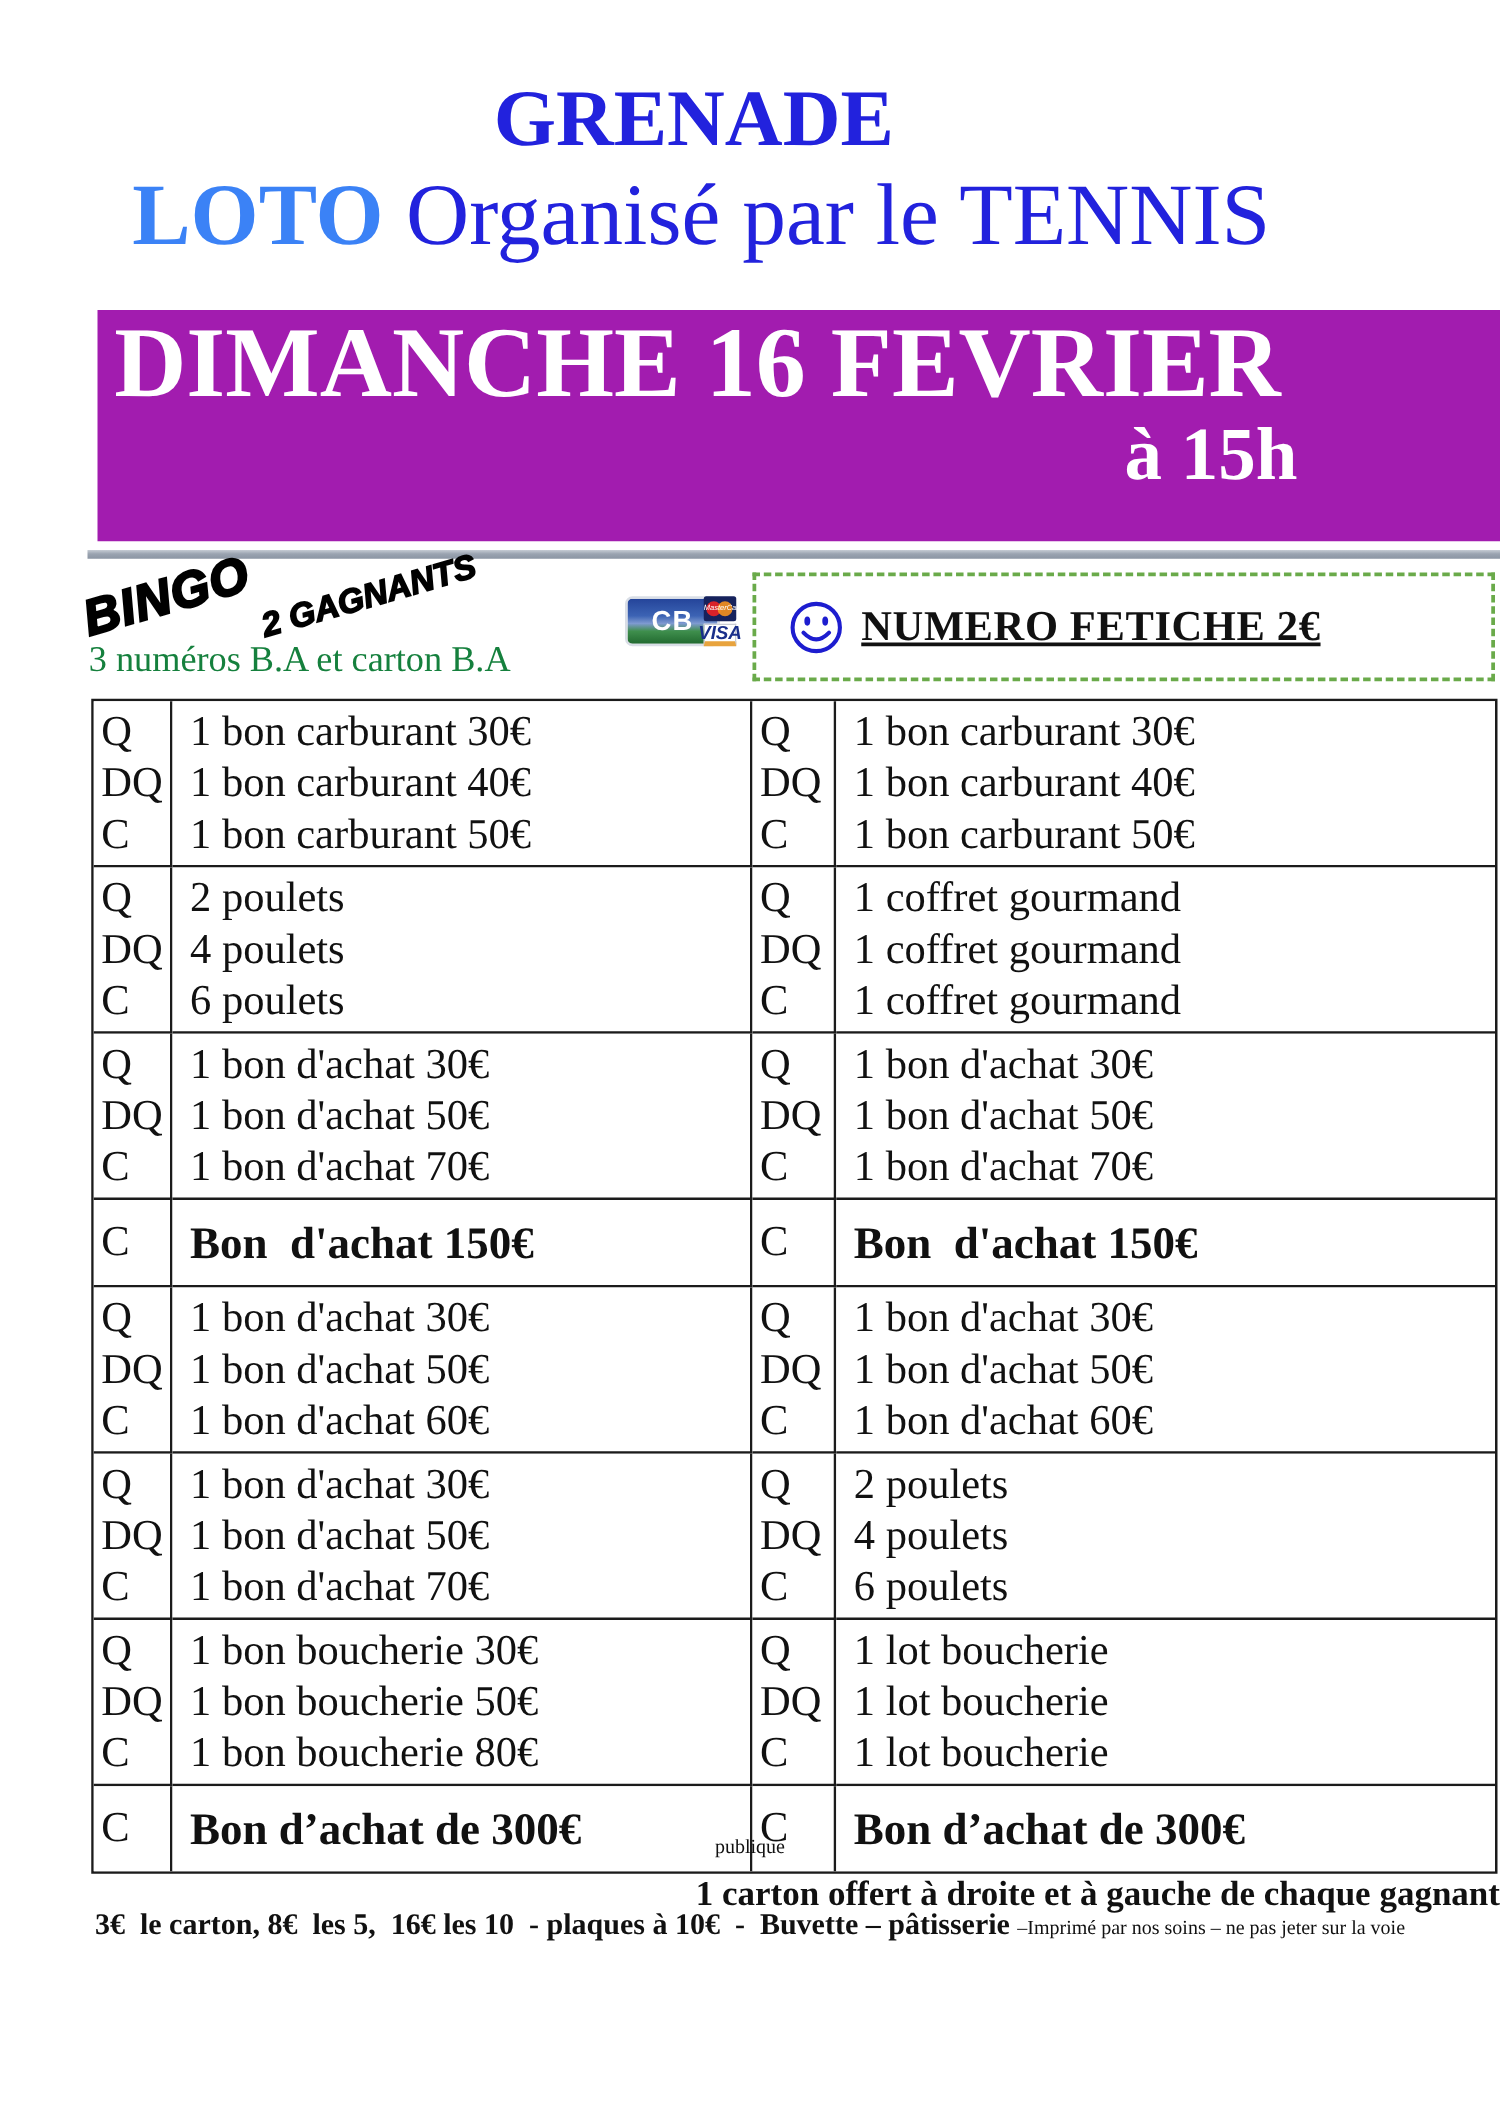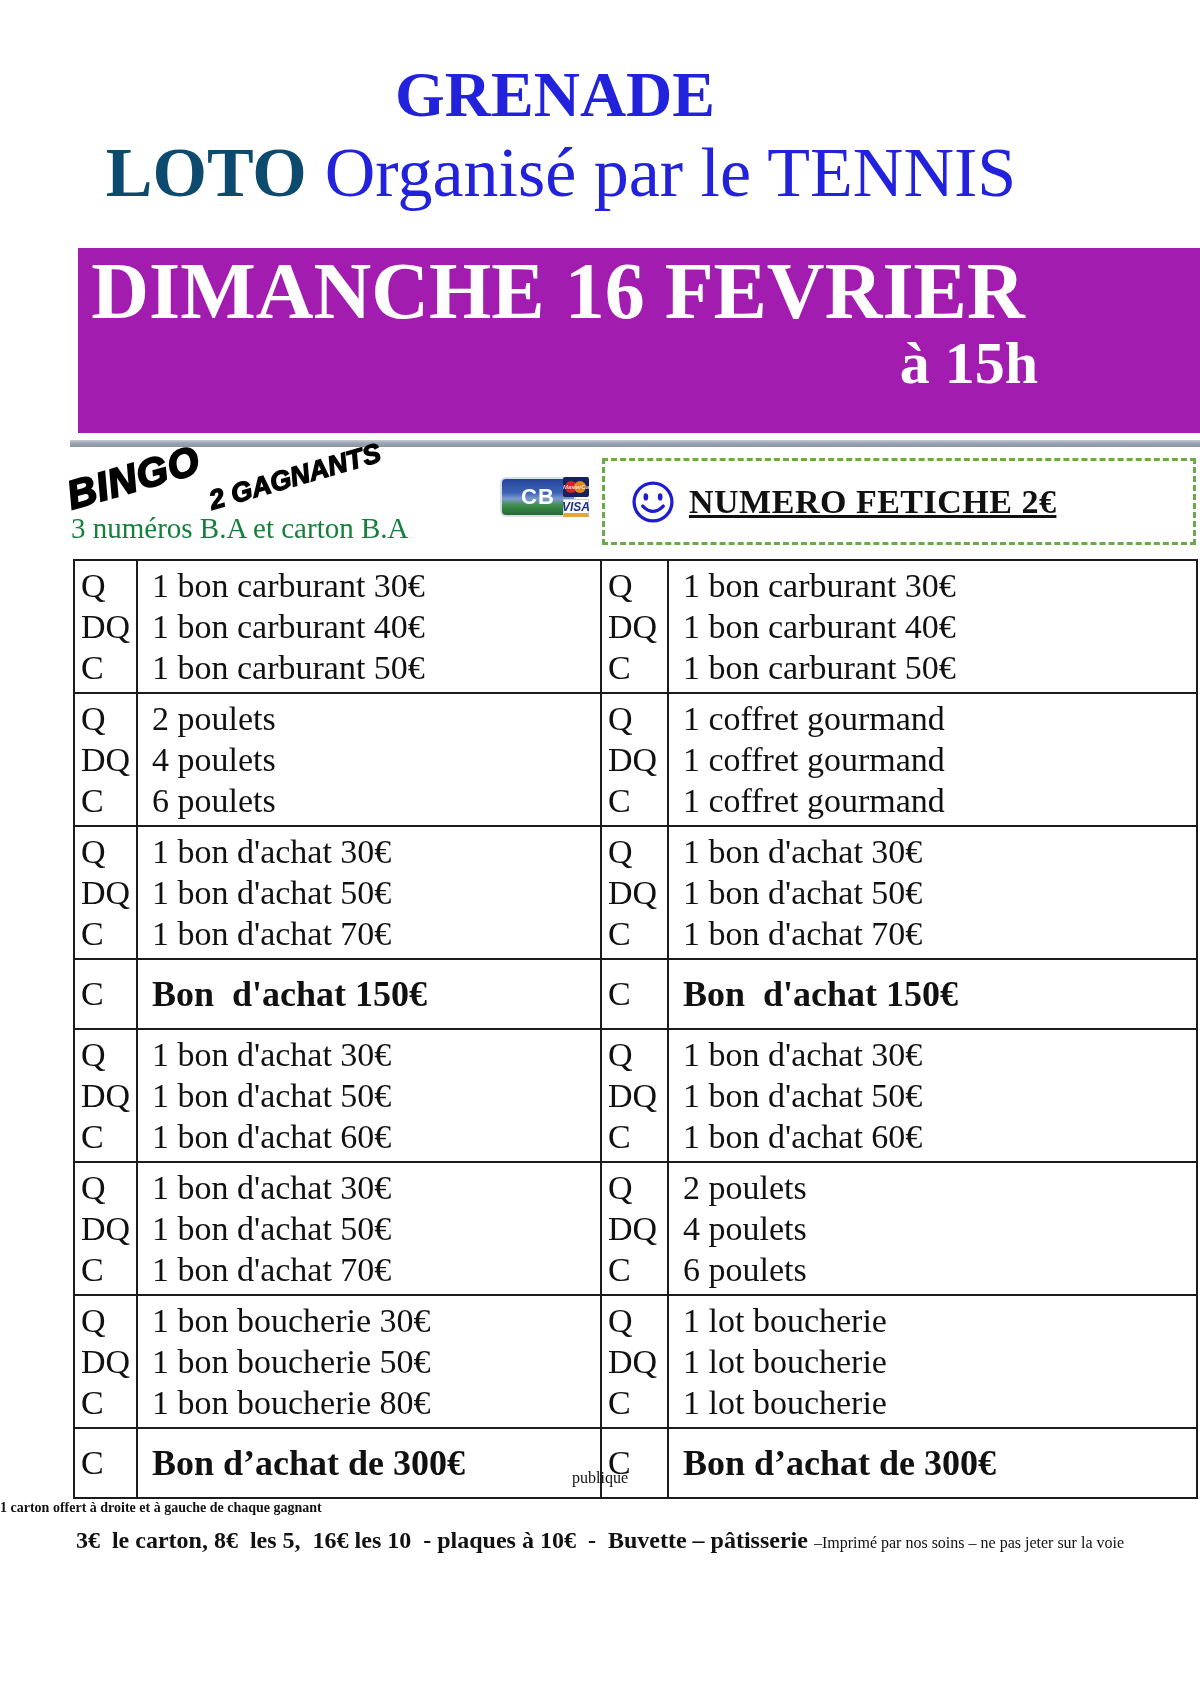--- a/index.html
+++ b/index.html
@@ -7,21 +7,21 @@
     width:1200px;height:1696px;position:relative;background:#ffffff;
     font-family:"Liberation Serif",serif;color:#111;overflow:hidden;
   }
   .abs{position:absolute;}
 
   
   .title-city{top:60px;left:0;width:1110px;text-align:center;
     font-size:64px;font-weight:bold;color:#2222dd;line-height:1.1;}
   .title-event{top:134px;left:0;width:1110px;text-align:center;
     font-size:70px;line-height:1.1;white-space:nowrap;}
-  .ev-black{font-weight:bold;color:#0c4a6e;margin-right:18px;margin-left:12px;}
+  .ev-black{font-weight:bold;color:#3b82f6;margin-right:18px;margin-left:12px;}
   .ev-blue{color:#2222dd;}
 
   
   .banner{top:248px;left:78px;width:1122px;height:185px;background:#a21caf;color:#fff;}
   .banner-inner{width:960px;text-align:center;}
   .banner-date{font-size:80px;font-weight:bold;line-height:1.04;padding-top:2px;white-space:nowrap;}
   .banner-time{font-size:60px;font-weight:bold;line-height:1.0;text-align:right;}
   .gray-rule{top:440px;left:70px;width:1130px;height:7px;
     background:linear-gradient(180deg,#c6ccd4 0%,#9aa3b0 45%,#8b95a3 100%);}
 
@@ -45,21 +45,21 @@
     font-size:22px;letter-spacing:1px;}
   .mc-card{left:563px;top:477px;width:26px;height:20px;background:#16225c;border-radius:2px;}
   .mc-red{position:absolute;left:2px;top:4px;width:12px;height:12px;border-radius:50%;background:#d9222a;}
   .mc-orange{position:absolute;left:11px;top:4px;width:12px;height:12px;border-radius:50%;
     background:#f6921e;opacity:.9;}
   .mc-text{position:absolute;left:0;top:7px;width:100%;text-align:center;color:#fff;
     font-family:"Liberation Sans",sans-serif;font-style:italic;font-size:6px;line-height:6px;}
   .visa-card{left:563px;top:499px;width:26px;height:18px;background:#fff;border:1px solid #c9ccd4;
     box-sizing:border-box;border-bottom:4px solid #e8a33d;display:flex;align-items:center;justify-content:center;}
   .visa-text{color:#1a2f8a;font-family:"Liberation Sans",sans-serif;font-style:italic;
-    font-weight:bold;font-size:12px;line-height:10px;}
+    font-weight:bold;font-size:15px;line-height:10px;}
 
   
   .fetiche{left:602px;top:458px;width:594px;height:87px;box-sizing:border-box;
     border:3px dashed #6aaa4a;display:flex;align-items:center;background:#fff;}
   .smiley{margin-left:26px;flex:0 0 auto;}
   .fetiche-label{margin-left:14px;font-weight:bold;font-size:34px;letter-spacing:.5px;white-space:pre-wrap;text-decoration:underline;}
 
   
   .loto-table{left:73px;top:559px;display:grid;
     grid-template-columns:63px 464px 67px 527px;
@@ -71,21 +71,21 @@
   .cell.tall{height:133px;padding-top:4px;}
   .cell.short{height:70px;display:flex;align-items:center;padding-top:0;}
   .cell.short.row-last{height:68px;}
   .label-cell{padding-left:6px;}
   .prize-cell{padding-left:14px;}
   .cell .line{font-size:34px;line-height:41px;white-space:pre-wrap;}
   .cell.short.prize-cell .line{font-size:36px;font-weight:bold;line-height:1;}
   .cell.short.label-cell .line{font-size:34px;font-weight:normal;line-height:1;}
 
   
-  .foot1{top:1500px;left:0;width:1200px;text-align:left;font-weight:bold;font-size:14px;}
+  .foot1{top:1500px;left:0;width:1200px;text-align:right;font-weight:bold;font-size:28px;}
   .foot2{top:1526px;left:60px;width:1080px;text-align:center;line-height:28px;}
   .f2-bold{font-weight:bold;font-size:24px;white-space:pre-wrap;}
   .f2-small{font-size:16px;white-space:pre-wrap;}
   .foot3{top:1469px;left:0;width:1200px;text-align:center;font-size:16px;}
 </style>
 </head>
 <body>
 
 <div class="abs title-city">GRENADE</div>
 <div class="abs title-event">

